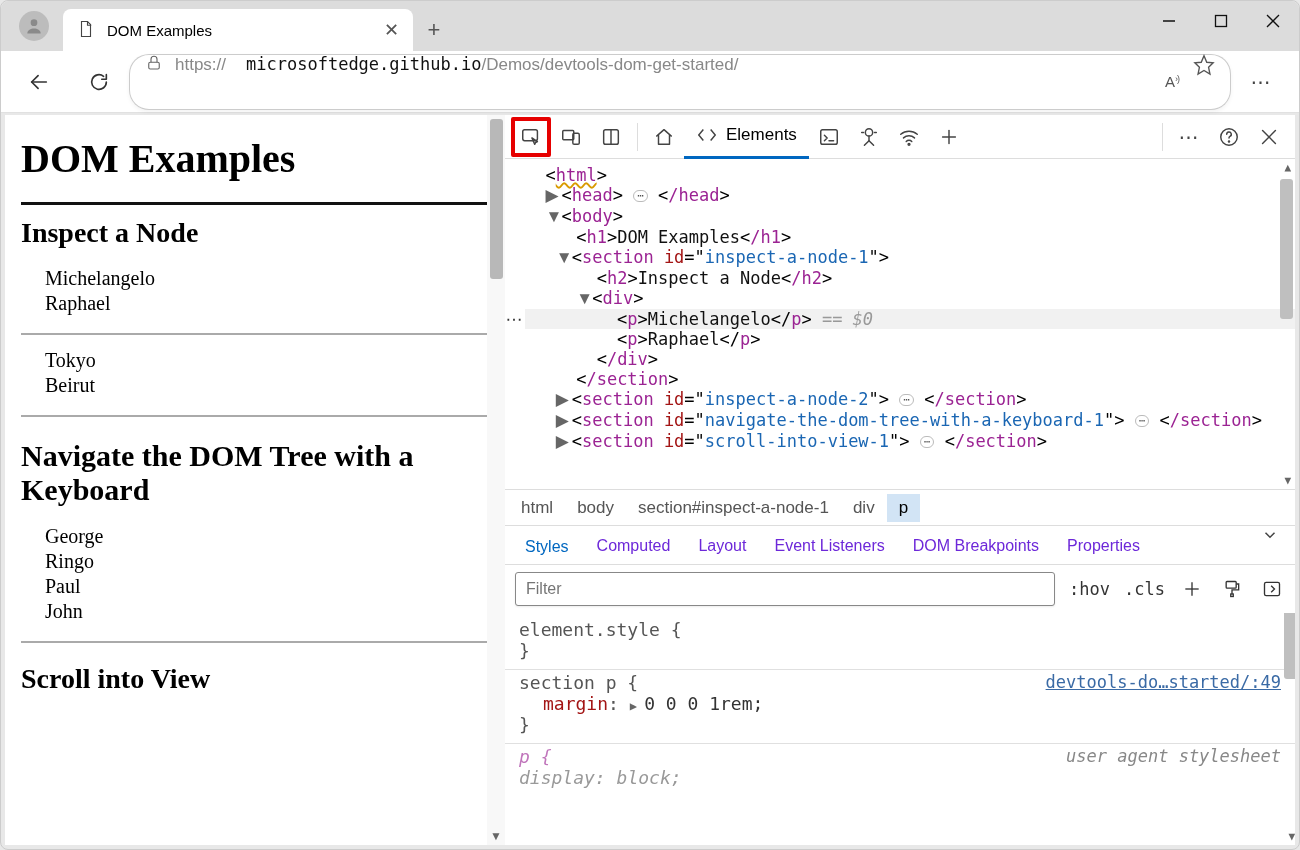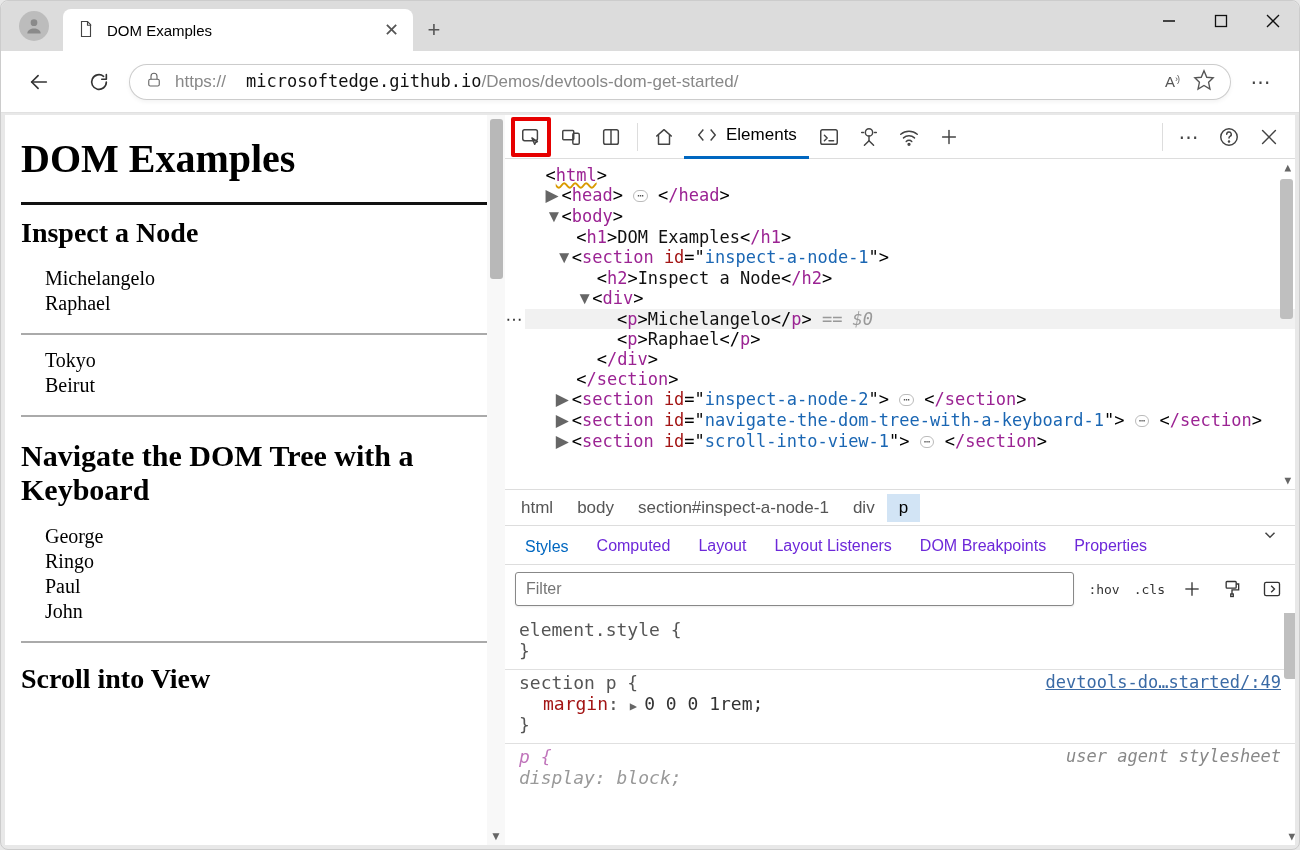--- a/index.html
+++ b/index.html
@@ -36,23 +36,23 @@
   .win-btn{ width:52px; display:flex; align-items:center; justify-content:center; font-size:15px; color:#111;}
   .win-btn svg{width:14px;height:14px;stroke:#111;fill:none;stroke-width:1.3;}
 
   
   .addr {
     height:62px; background:#fff; display:flex; align-items:center;
     padding:0 18px; border-bottom:1px solid #e1e1e1;
   }
   .nav-ico{ width:40px; height:40px; display:flex; align-items:center; justify-content:center;}
   .nav-ico svg{width:22px;height:22px;stroke:#333;fill:none;stroke-width:1.8;stroke-linecap:round;stroke-linejoin:round;}
-  .urlbox{ flex:1; height:36px; margin:0 10px; border-radius:20px;
+  .urlbox{ flex:1; height:56px; margin:0 10px; border-radius:20px;
     background:#fff; box-shadow:0 0 0 1px #ccc inset, 0 2px 4px rgba(0,0,0,.05);
-    display:flex; align-items:center; padding:0 16px;}
+    display:flex; padding:0 16px;}
   .urlbox .lock{margin-right:12px;}
   .urlbox .lock svg{width:18px;height:18px;stroke:#666;fill:none;stroke-width:1.5;}
   .urlbox .url{font-size:17px; color:#888;}
   .urlbox .url .dom{color:#111;}
   .urlbox .right{margin-left:auto; display:flex; gap:14px;}
   .urlbox .right svg{width:22px;height:22px;stroke:#555;fill:none;stroke-width:1.5;}
   .urlbox .right .aa{font-size:15px; color:#555; letter-spacing:-1px; display:flex; align-items:center;}
   .urlbox .right .aa sup{font-size:9px; margin-left:1px; margin-top:-6px;}
   .dots3{font-size:20px; letter-spacing:1px; color:#444; width:40px; text-align:center;}
 
@@ -112,21 +112,21 @@
   .stabs{height:40px;border-top:1px solid #ddd;border-bottom:1px solid #ddd;display:flex;align-items:flex-start;padding:0 6px;}
   .stab{padding:0 14px;height:40px;display:flex;align-items:center;font-size:16px;color:#6d28d9;}
   .stab.active{color:#0067c0;border-top:2px solid transparent;}
   .stab-chevron{margin-left:auto;padding:0 10px;}
   .stab-chevron svg{width:18px;height:18px;stroke:#444;fill:none;stroke-width:2;}
 
   
   .frow{height:48px;display:flex;align-items:center;padding:6px 10px;gap:14px;position:relative;}
   .finput{flex:1;height:34px;border:1px solid #888;border-radius:3px;padding:0 10px;font-size:16px;color:#777;
     box-shadow:0 1px 2px rgba(0,0,0,.08);}
-  .frow .ftxt{font-family:Consolas,monospace;font-size:13px;color:#333;}
+  .frow .ftxt{font-family:Consolas,monospace;font-size:17px;color:#333;}
   .frow .fbtn{width:26px;display:flex;justify-content:center;}
   .frow .fbtn svg{width:20px;height:20px;stroke:#333;fill:none;stroke-width:1.6;}
 
   
   .styles{flex:1;font-family:Consolas,monospace;font-size:18px;padding:6px 14px;position:relative;color:#555;overflow:hidden;}
   .styles .rule{margin-bottom:8px;}
   .styles .src{float:right;color:#3a6aa5;text-decoration:underline;font-size:17px;}
   .styles .ua{float:right;color:#888;font-style:italic;font-size:17px;}
   .styles .k{color:#a31515;}
   .styles .v{color:#333;}
@@ -349,21 +349,21 @@
       <span>body</span>
       <span>section#inspect-a-node-1</span>
       <span>div</span>
       <span class="hl">p</span>
     </div>
 
     <div class="stabs">
       <div class="stab active">Styles</div>
       <div class="stab">Computed</div>
       <div class="stab">Layout</div>
-      <div class="stab">Layout Listeners</div>
+      <div class="stab">Event Listeners</div>
       <div class="stab">DOM Breakpoints</div>
       <div class="stab">Properties</div>
       <div class="stab-chevron"><svg viewBox="0 0 24 24">
             <polyline points="6 9 12 15 18 9"></polyline>
           </svg></div>
     </div>
 
     <div class="frow">
       <input class="finput" placeholder="Filter" style="">
       <span class="ftxt">:hov</span>

